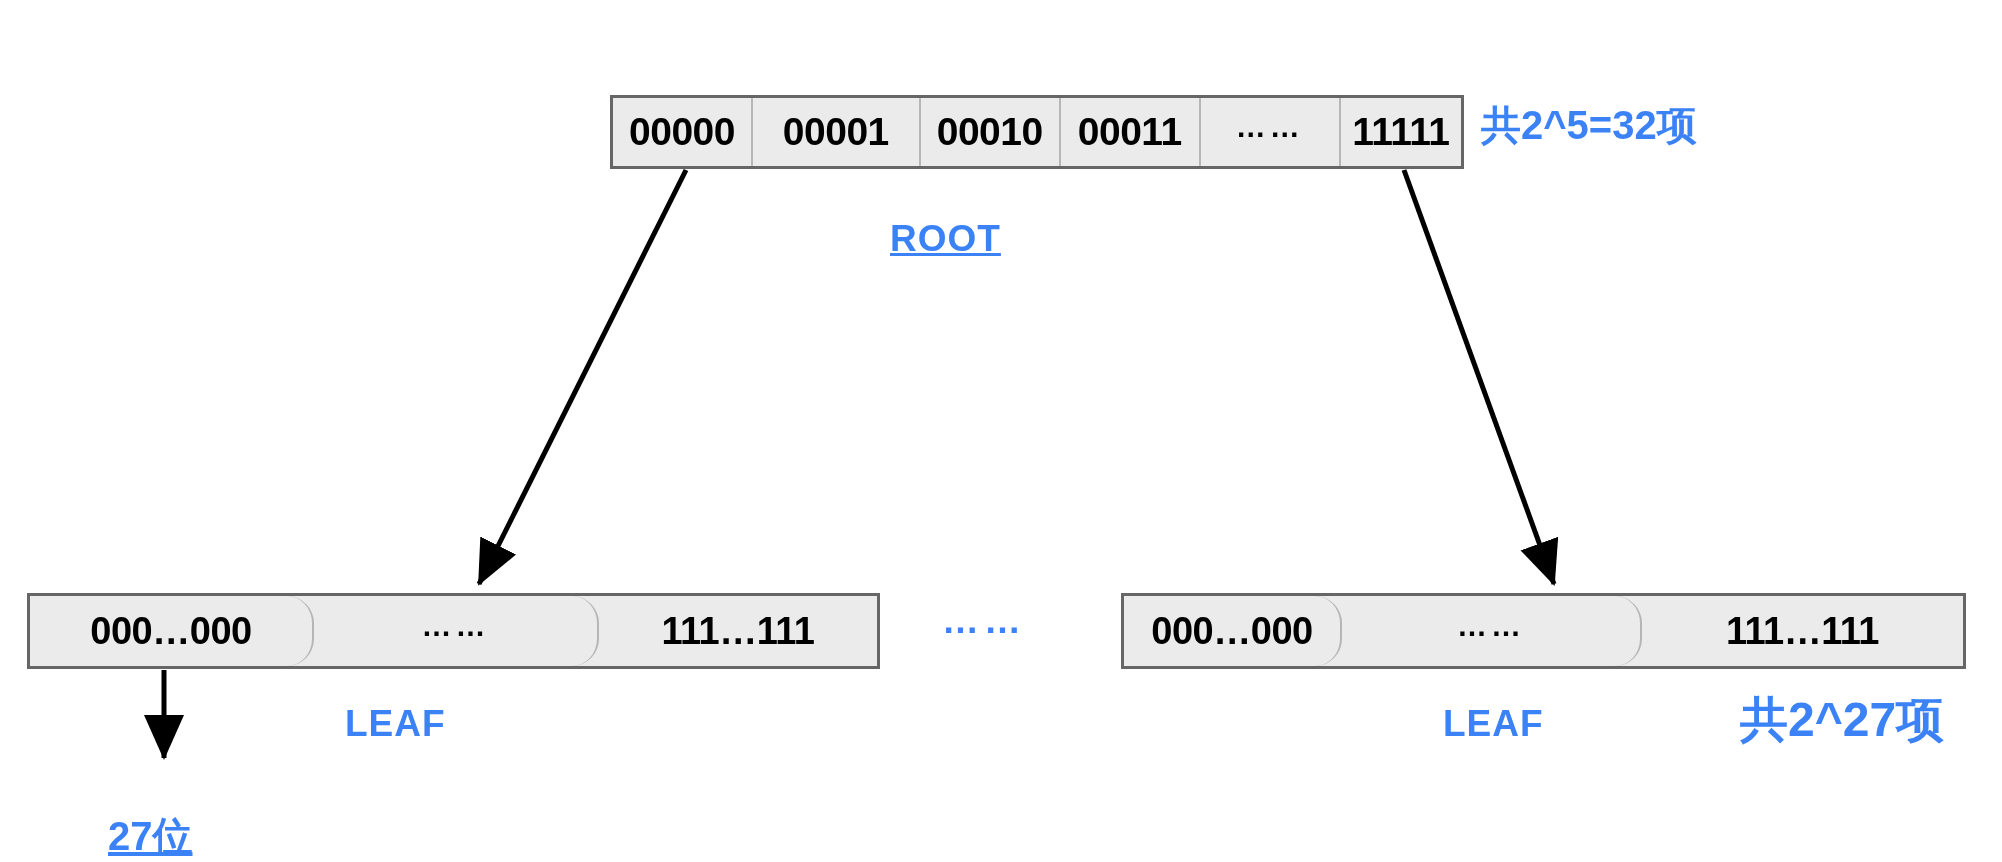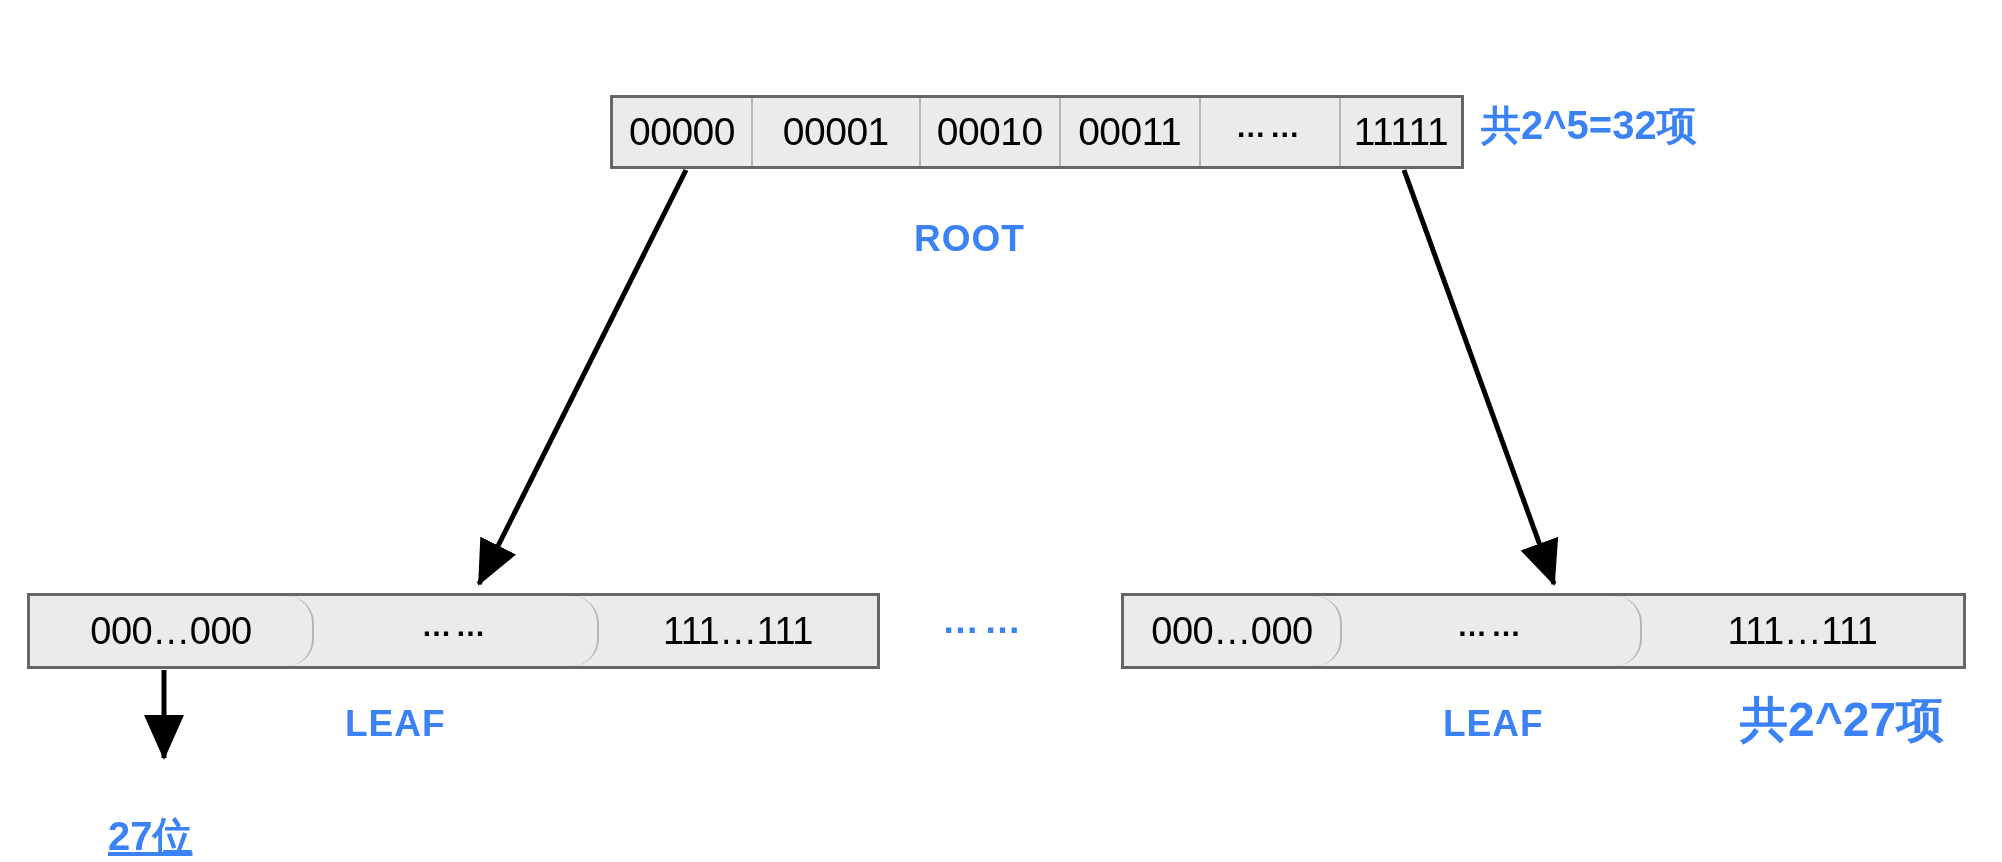--- a/index.html
+++ b/index.html
@@ -26,21 +26,21 @@
     background: #ebebeb;
     border: 3px solid #666666;
   }
   .cell {
     box-sizing: border-box;
     display: flex;
     align-items: center;
     justify-content: center;
     border-right: 2px solid #b6b6b6;
     color: #000000;
-    font-weight: normal;
+    font-weight: bold;
     letter-spacing: -0.5px;
     white-space: nowrap;
   }
   .cell:last-child { border-right: none; }
 
   .cell.dots {
     font-weight: bold;
     letter-spacing: 4px;
     font-size: 30px;
     padding-bottom: 10px;
@@ -63,21 +63,21 @@
   .leaf-node .cell { font-size: 38px; border-radius: 27px; }
   .leaf-node .cell.dots { font-size: 30px; }
 
   
   .label {
     position: absolute;
     color: #3b82f6;
     font-weight: bold;
     white-space: nowrap;
   }
-  #root-caption   { left: 914px;  top: 218px; font-size: 37px; letter-spacing: 1px; }
+  #root-caption   { left: 890px;  top: 218px; font-size: 37px; letter-spacing: 1px; text-decoration: underline; }
   #root-count     { left: 1481px; top: 98px;  font-size: 40px; }
   #leaf-left-caption  { left: 345px;  top: 703px; font-size: 37px; letter-spacing: 1px; }
   #leaf-right-caption { left: 1443px; top: 703px; font-size: 37px; letter-spacing: 1px; }
   #leaf-count     { left: 1740px; top: 688px; font-size: 48px; }
   #bit-width-label{ left: 108px;  top: 809px; font-size: 40px; text-decoration: underline; }
   #mid-ellipsis   { left: 942px;  top: 600px; font-size: 37px; font-weight: bold; letter-spacing: 5px; }
 
   
   #arrows {
     position: absolute;

